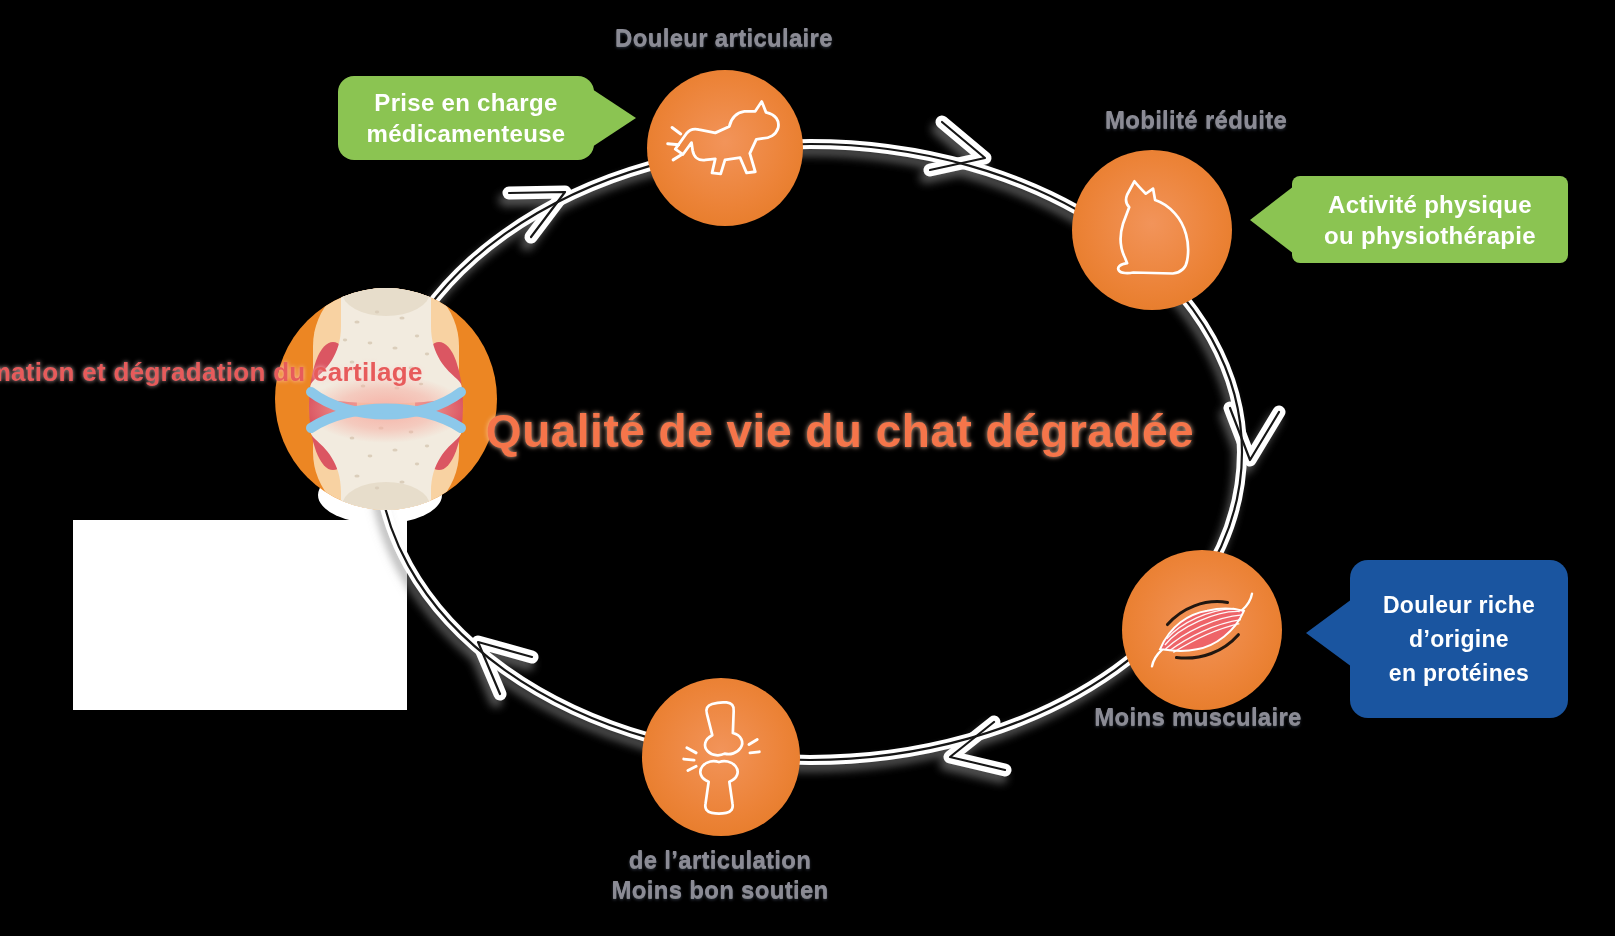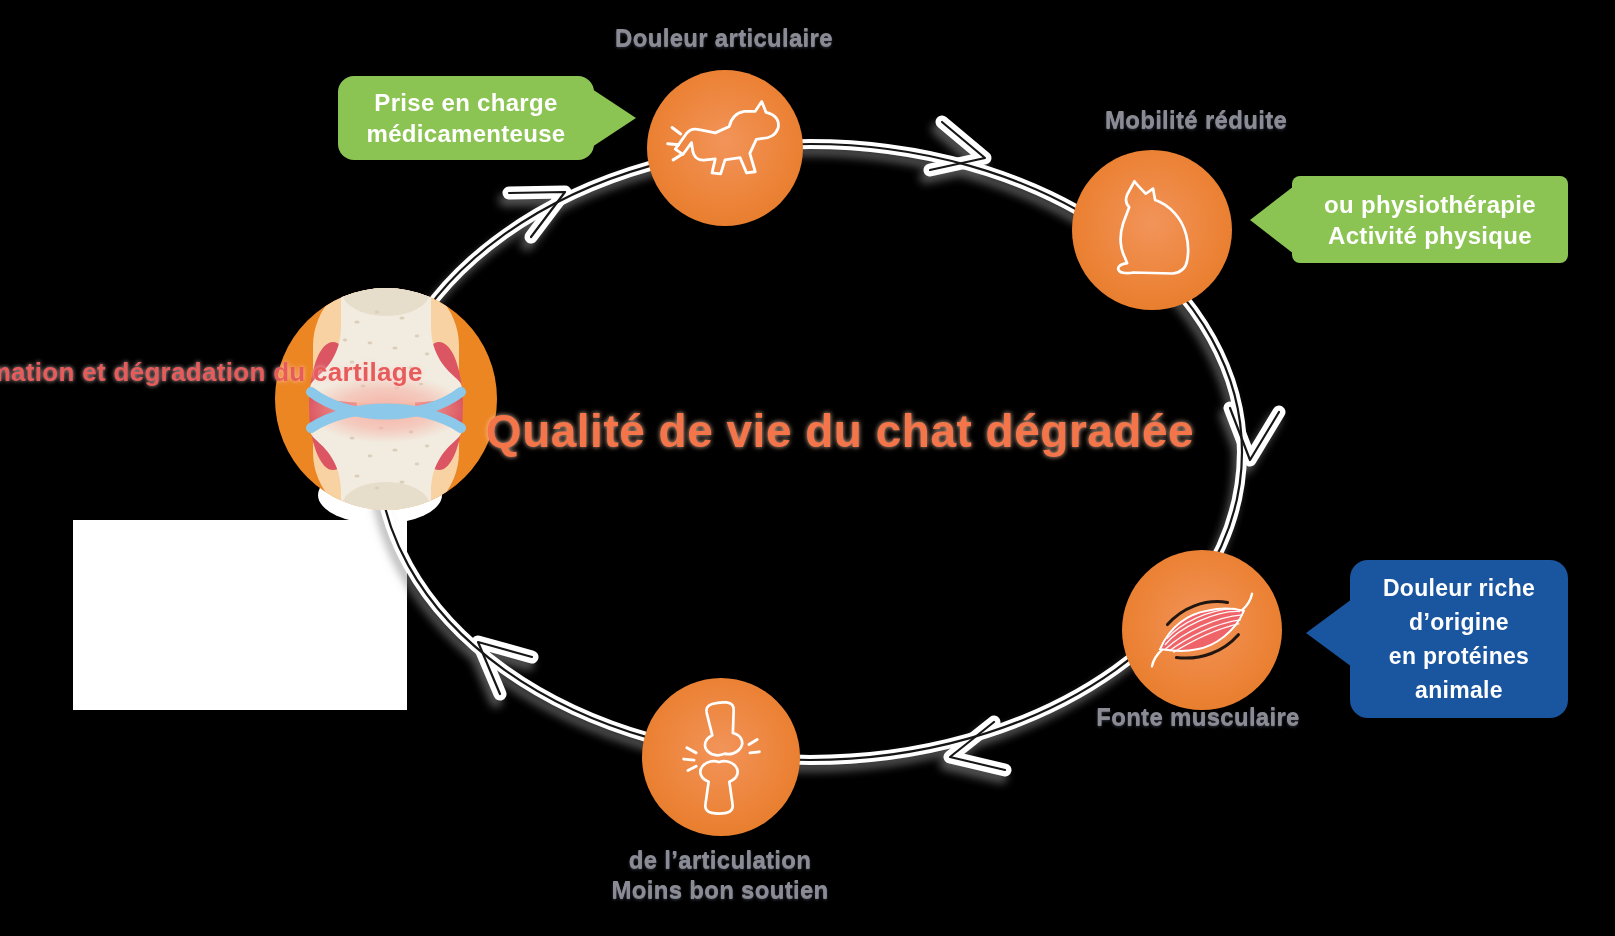--- a/index.html
+++ b/index.html
@@ -172,21 +172,21 @@
         <path class="muscle-body" d="M-46,2 C-28,-16 -6,-20 12,-16 C30,-13 42,-5 46,-2 C30,14 6,20 -12,16 C-30,13 -42,4 -46,2 Z"></path>
         <path class="muscle-fiber" d="M-40,0 C-20,-11 20,-13 42,-3"></path>
         <path class="muscle-fiber" d="M-41,4 C-18,-5 18,-7 43,1"></path>
         <path class="muscle-fiber" d="M-38,7 C-15,1 15,-1 40,5"></path>
         <path class="muscle-fiber" d="M-35,10 C-12,6 12,4 37,8"></path>
         <path class="muscle-fiber" d="M-36,-5 C-16,-15 14,-16 38,-8"></path>
       </g>
     </svg>
   </div>
   <div class="nlabel" style="left:1198px;top:700px;line-height:33px;">
-    <span class="ln">Fonte musculaire</span>
+    <span class="ln">Moins musculaire</span>
   </div>
 
   <div class="node" style="left:642px;top:678px;width:158px;height:158px;">
     <svg width="104" height="118" viewBox="0 0 100 114">
       <path id="bonehalf" class="icon-stroke" d="M44,5 c-5,1 -7,4 -6,9 l3,21 c-8,3 -10,10 -6,15 c4,5 11,6 16,4 c5,2 12,1 16,-4 c4,-5 2,-12 -6,-15 l3,-21 c1,-5 -1,-8 -6,-9 c-5,-1 -9,-1 -14,0 z" transform="rotate(-6 50 30)"></path>
       <use href="#bonehalf" transform="rotate(186 51 58)"></use>
       <path class="icon-spark" d="M17,48 L26,53"></path>
       <path class="icon-spark" d="M14,59 L24,60"></path>
       <path class="icon-spark" d="M18,70 L26,66"></path>
       <path class="icon-spark" d="M85,40 L77,45"></path>
@@ -259,24 +259,23 @@
     <span class="ln">Qualité de vie</span>
     <span class="ln">du chat dégradée</span>
   </div>
 
   <div class="callout co-green co-medicamenteuse">
     <span class="ln">Prise en charge</span>
     <span class="ln">médicamenteuse</span>
   </div>
 
   <div class="callout co-green co-activite">
+    <span class="ln">Activité physique</span>
     <span class="ln">ou physiothérapie</span>
-    <span class="ln">Activité physique</span>
   </div>
 
   <div class="callout co-blue co-aliment">
     <span class="ln">Douleur riche</span>
     <span class="ln">d’origine</span>
     <span class="ln">en protéines</span>
-    <span class="ln">animale</span>
   </div>
 
 </div>
 
 </body></html>

